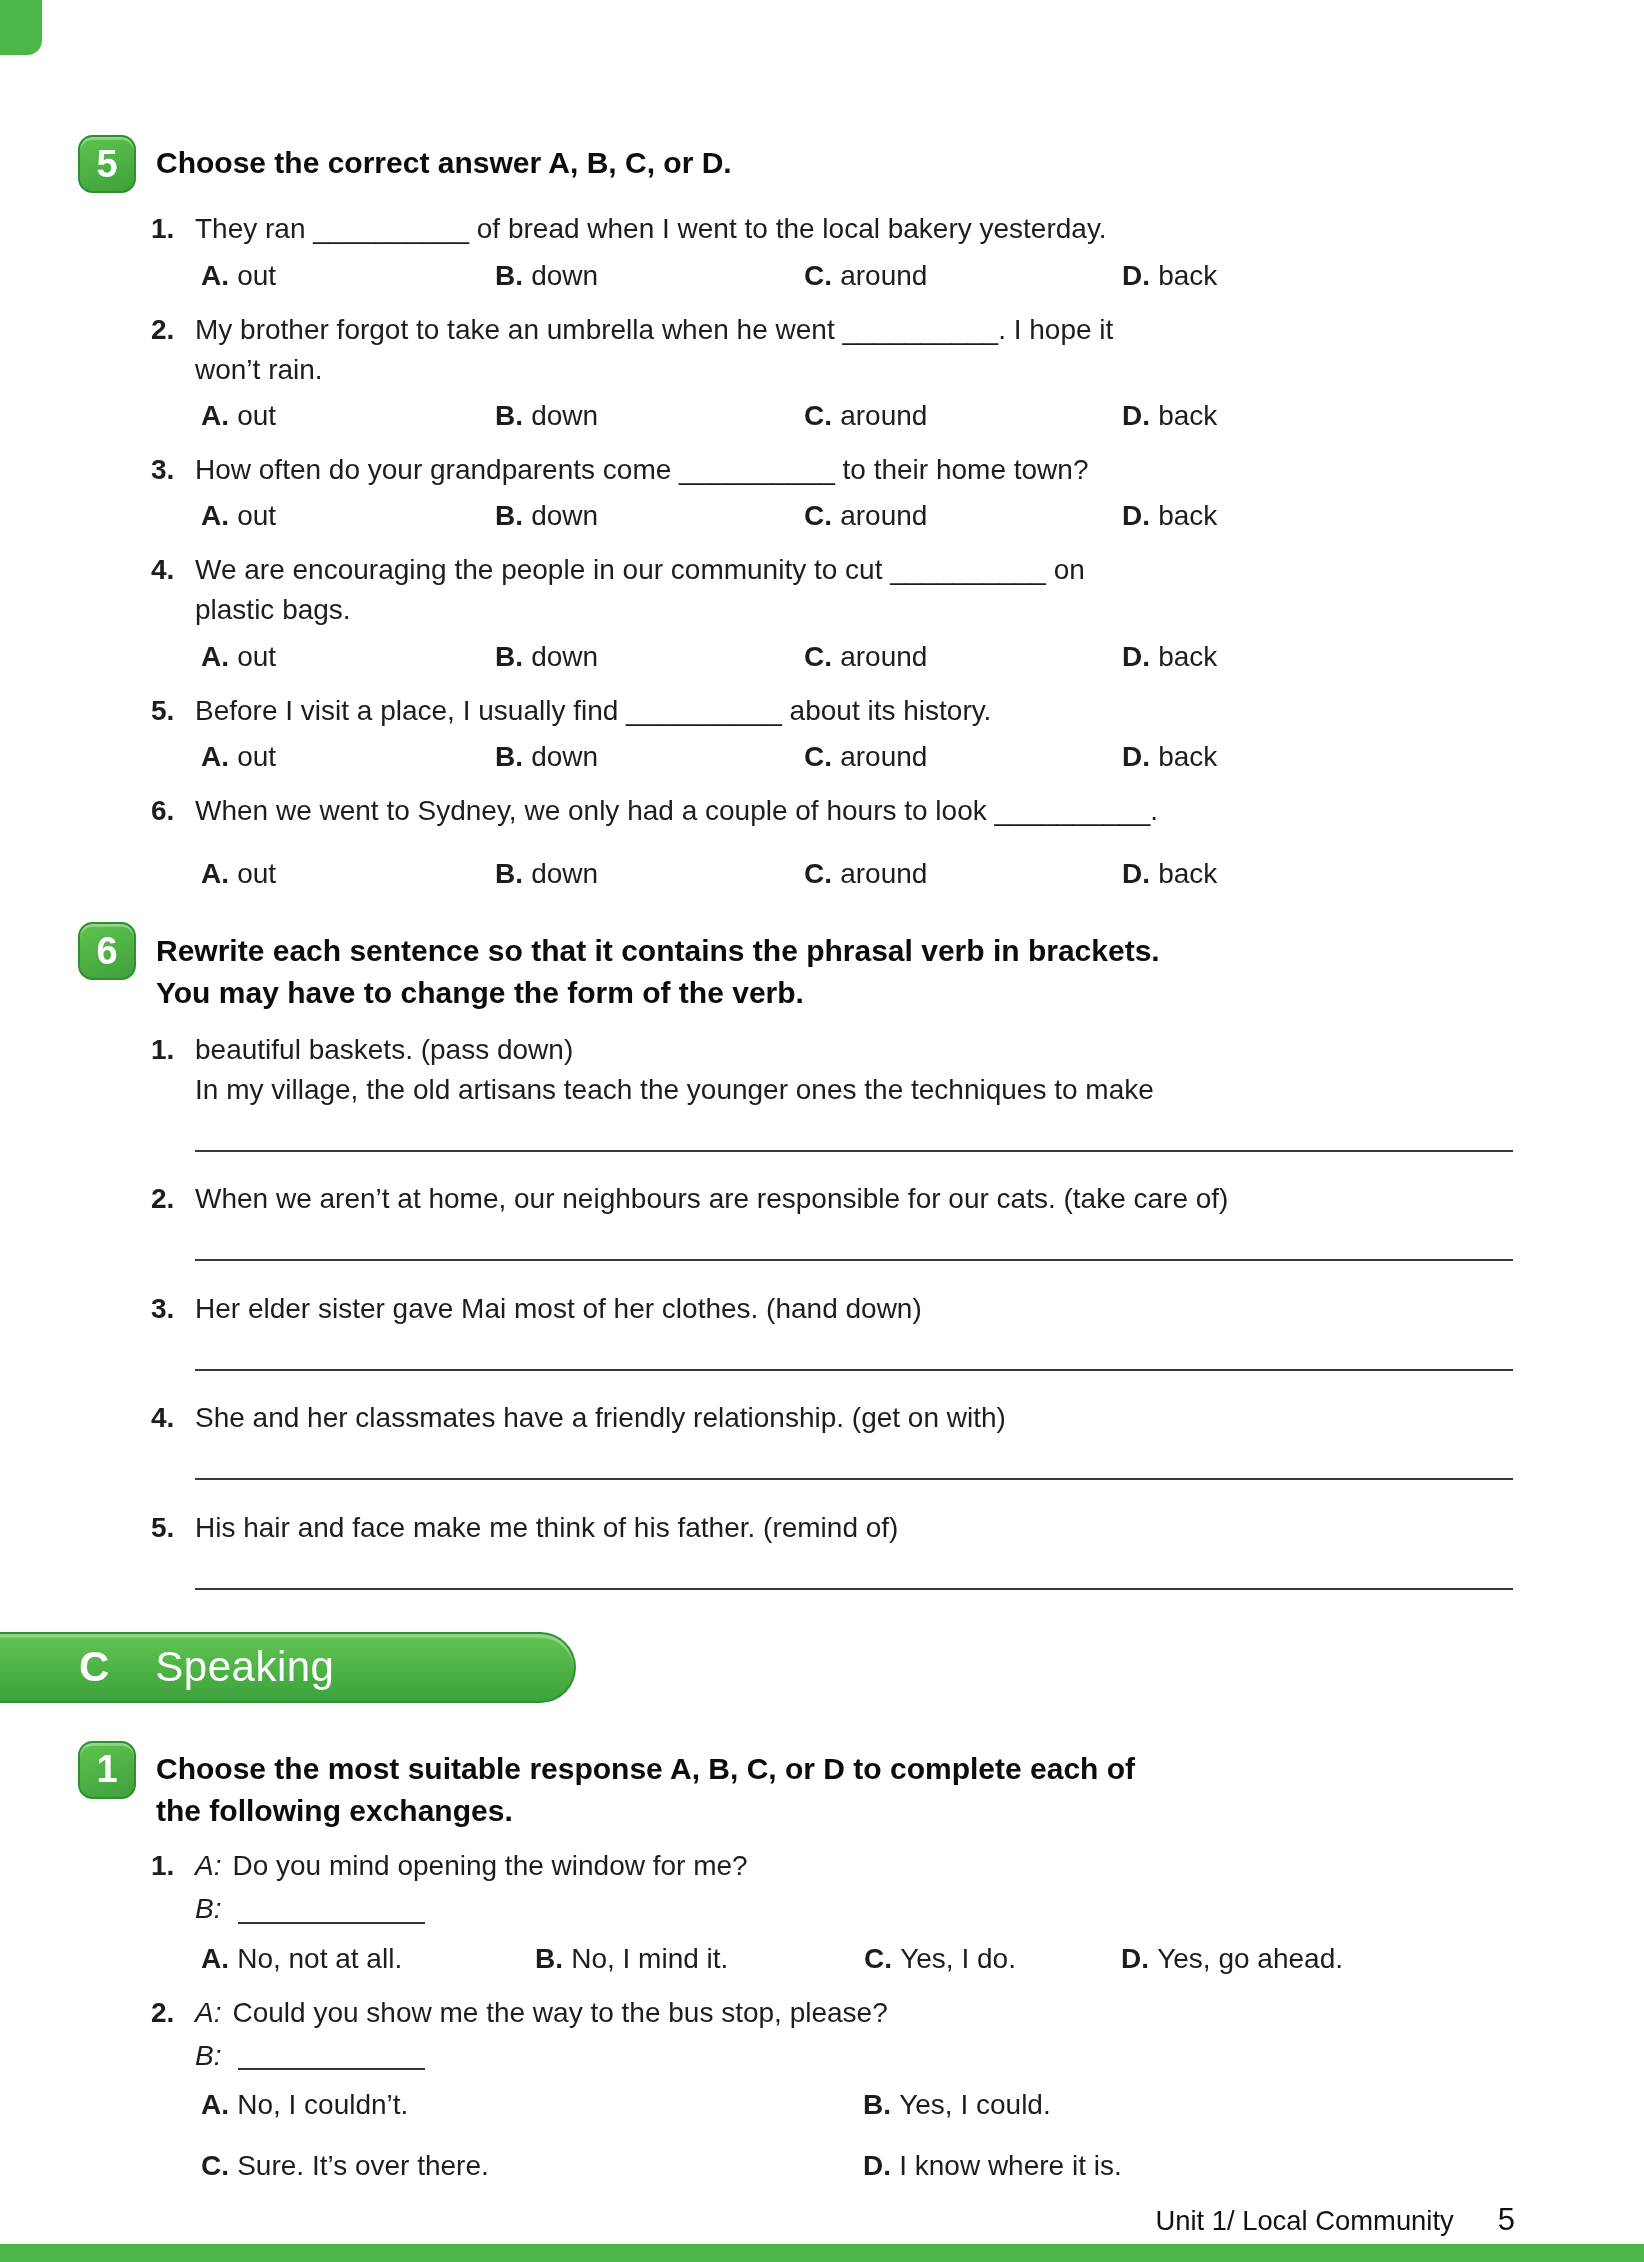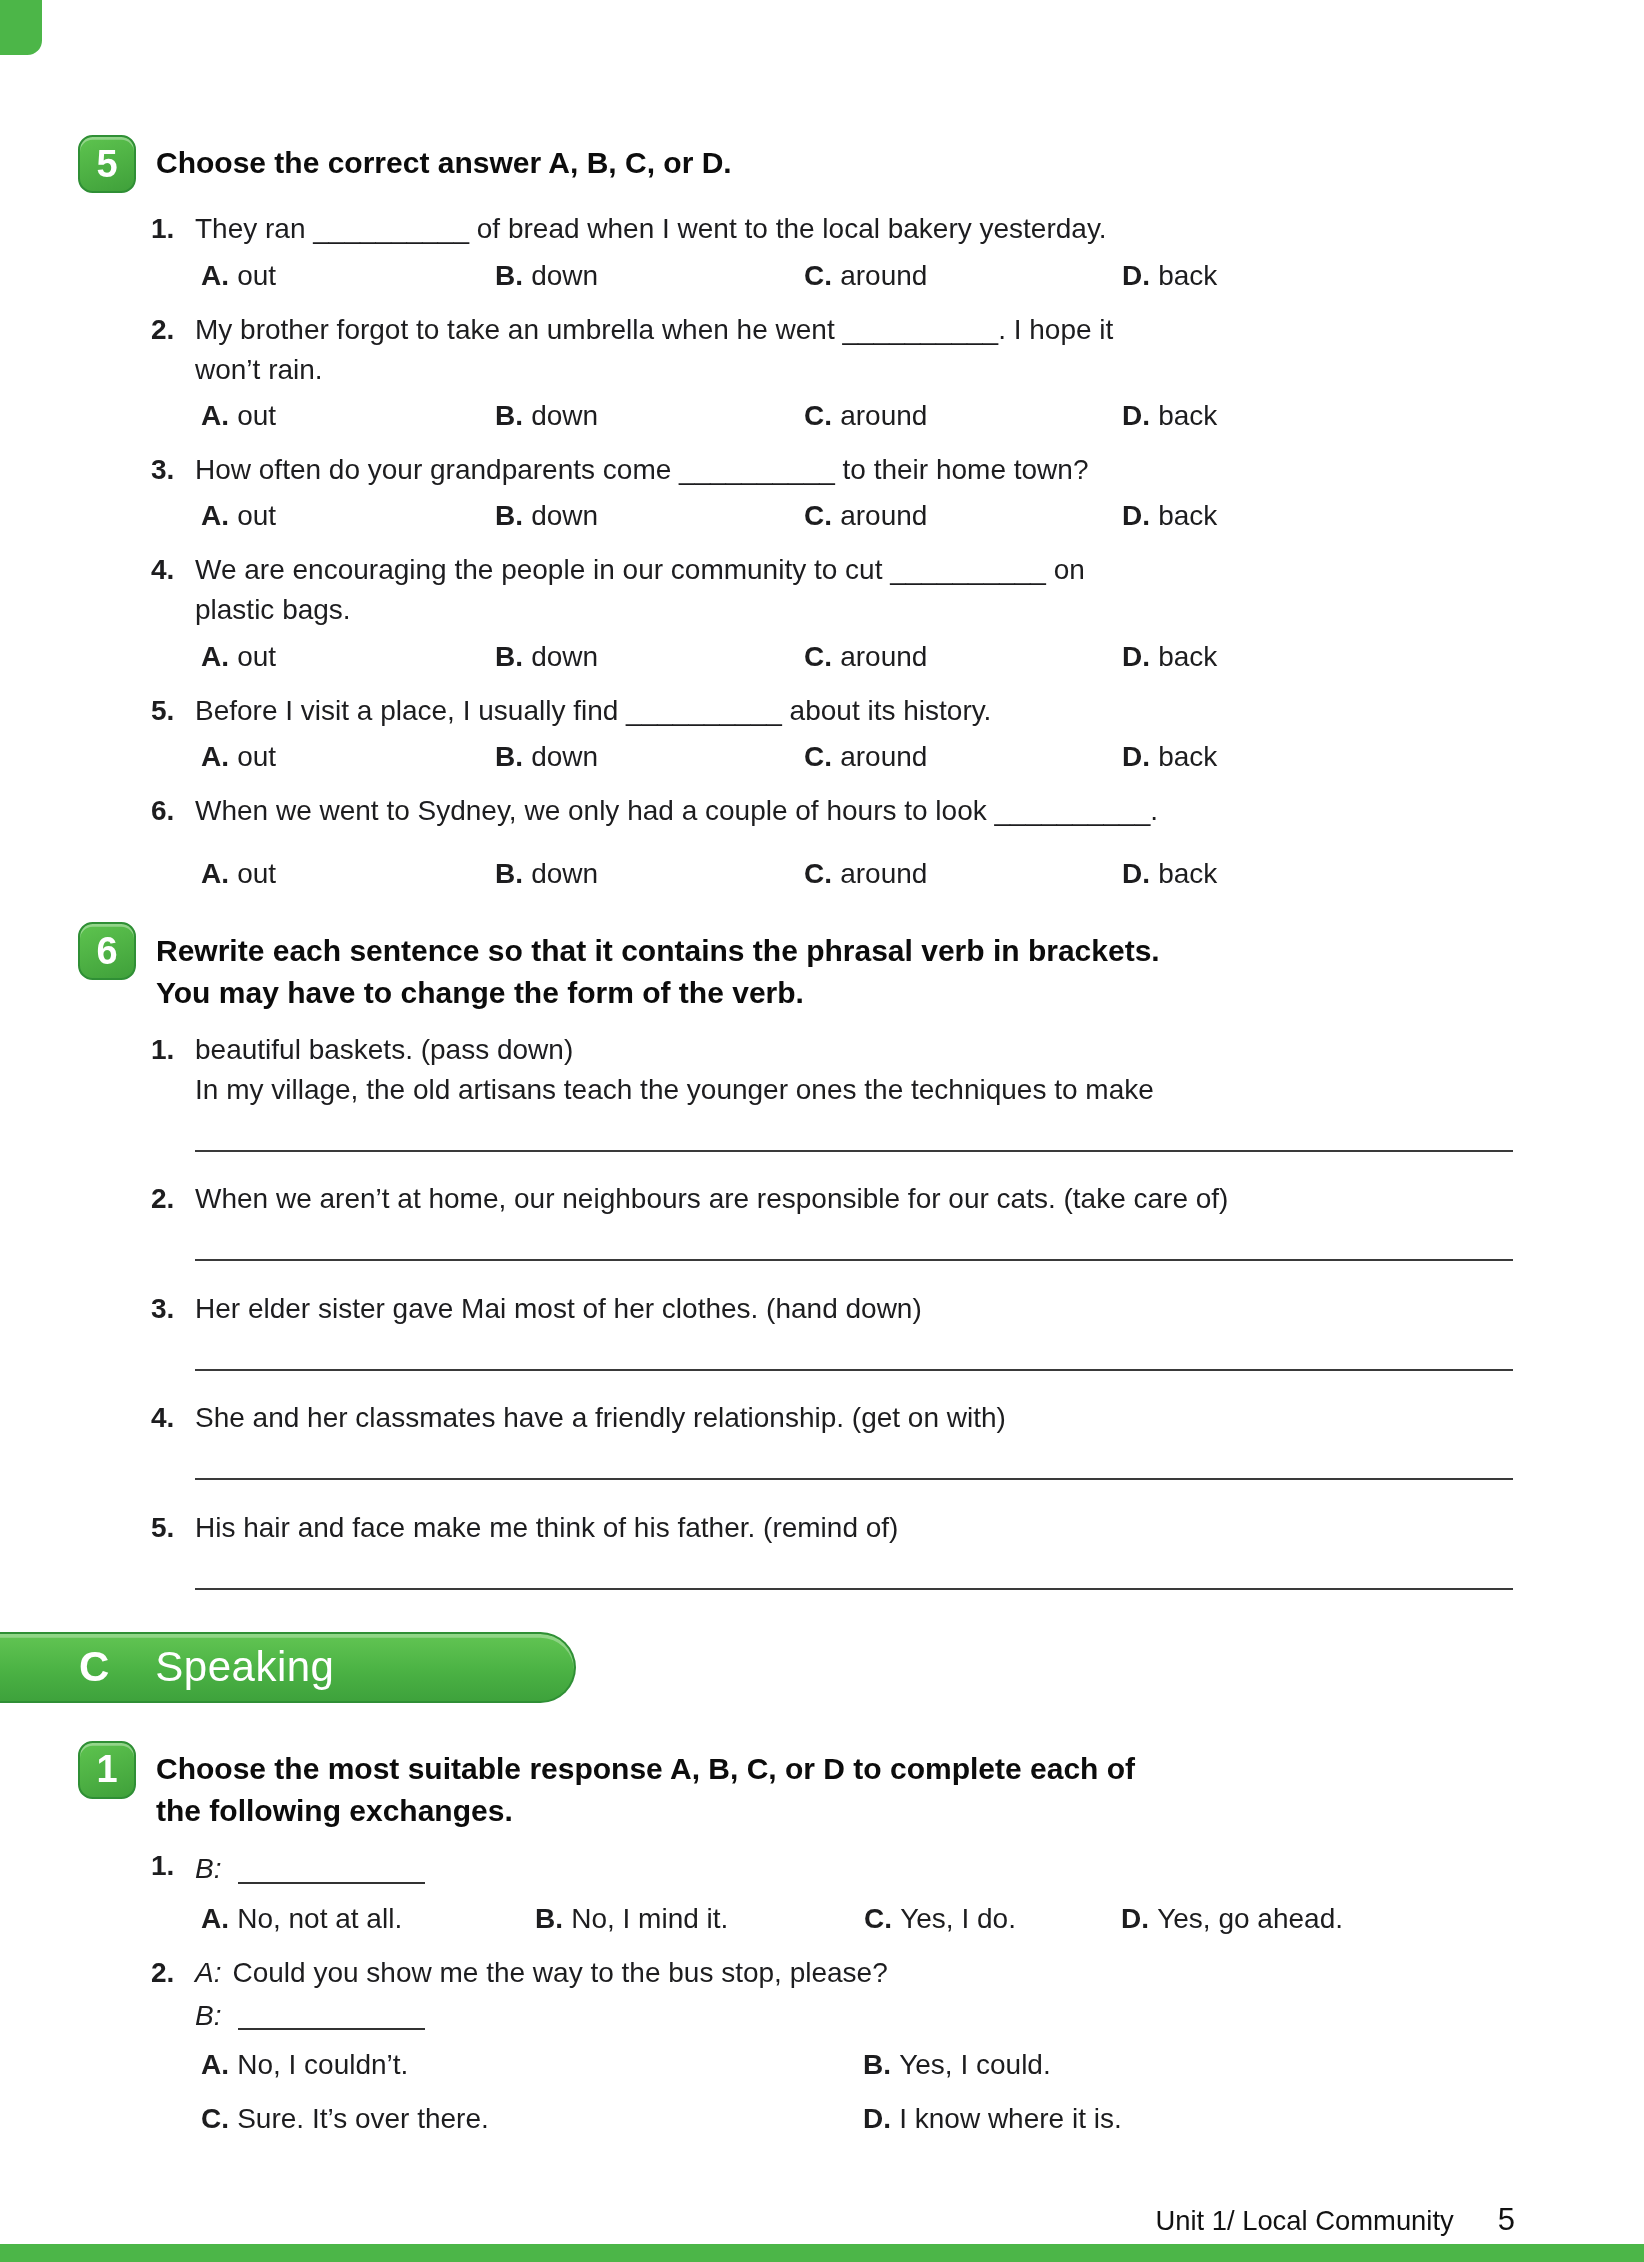--- a/index.html
+++ b/index.html
@@ -25,21 +25,21 @@
     box-shadow:inset 0 2.7px 0 rgba(255,255,255,.35);
   }
   .ex-title{font-size:30px;line-height:42px;font-weight:700;color:#0c0c0c;padding-top:7.3px}
 
   .q{position:relative;padding-left:44px;font-size:28px;line-height:40px}
   .qnum{position:absolute;left:0;top:0;font-weight:700}
   .opts{display:grid;grid-template-columns:294px 309px 318px 1fr;margin:5.5px 0 12.8px 50px;font-size:28px;line-height:42px}
   .opts.mt{margin-top:22px}
   .opt b{margin-right:8.2px}
   .opts.c1{grid-template-columns:334px 329px 257px 1fr}
-  .opts.c2{grid-template-columns:662px 1fr;row-gap:12px}
+  .opts.c2{grid-template-columns:662px 1fr;row-gap:19px}
 
   .ex6-item{margin-bottom:0}
   .write-line{margin:40px 0 27.4px 44px;height:0;border-bottom:2.7px solid #3a3a3a;width:calc(100% - 44px)}
 
   .section-banner{
     margin:42px 0 38px -151px;
     width:576px;height:71px;
     background:linear-gradient(180deg,#62c553 0%,#4bb244 55%,#3ea23c 100%);
     border:2.7px solid var(--green_dark,#2f8f35);border-left:0;
     border-radius:0 36px 36px 0;
@@ -211,20 +211,21 @@
       <div class="badge">1</div>
       <h2 class="ex-title">
         <div>Choose the most suitable response A, B, C, or D to complete each of</div>
         <div>the following exchanges.</div>
       </h2>
     </div>
 
     <div class="q">
       <span class="qnum">1.</span>
       <div class="qtext">
+        <div class="dline"><i>A:</i><span>Do you mind opening the window for me?</span></div>
         <div class="dline bline"><i>B:</i><span class="blank"></span></div>
       </div>
     </div>
     <div class="opts c1">
       <span class="opt"><b>A.</b><span>No, not at all.</span></span>
       <span class="opt"><b>B.</b><span>No, I mind it.</span></span>
       <span class="opt"><b>C.</b><span>Yes, I do.</span></span>
       <span class="opt"><b>D.</b><span>Yes, go ahead.</span></span>
     </div>
 

